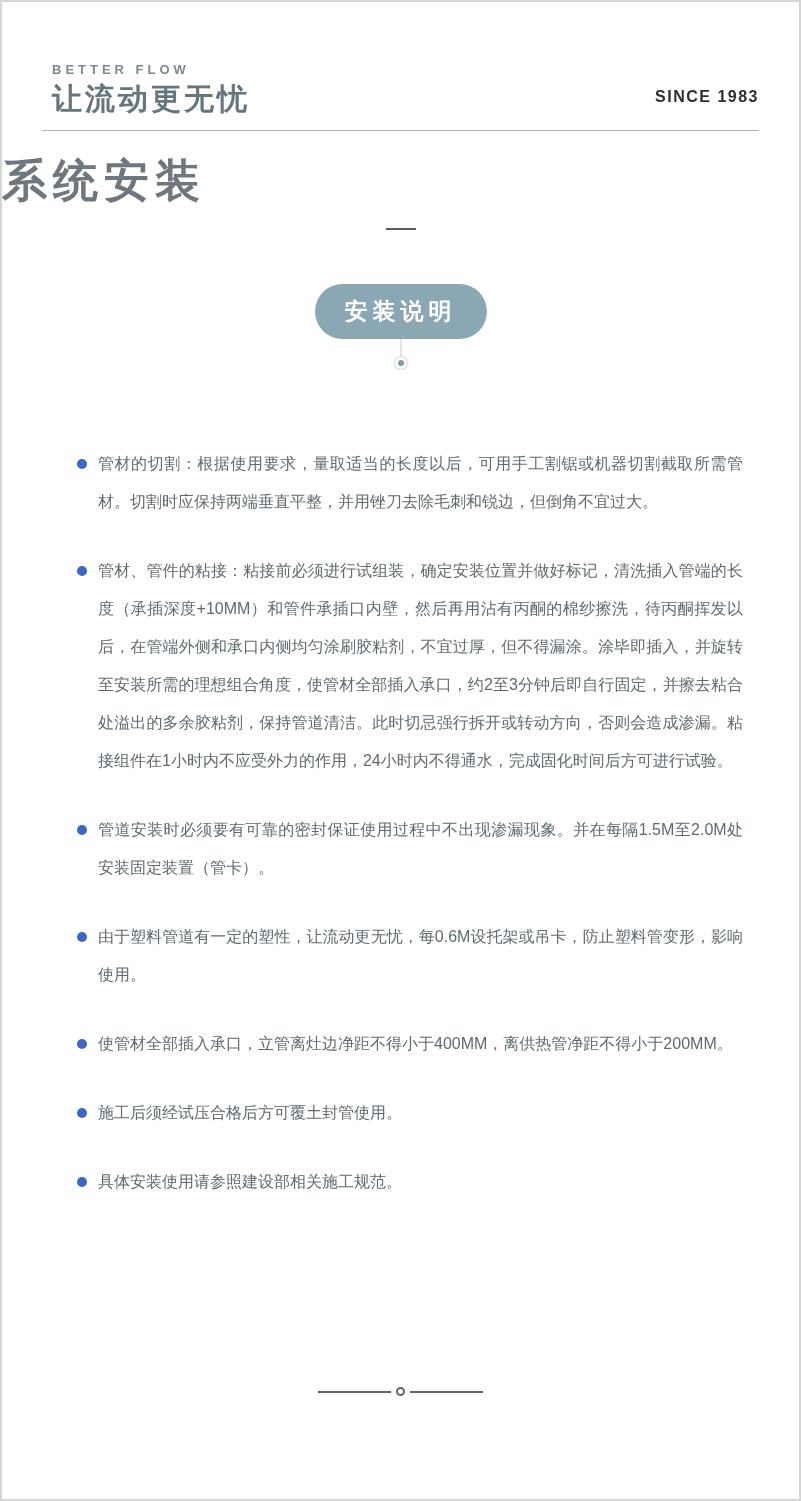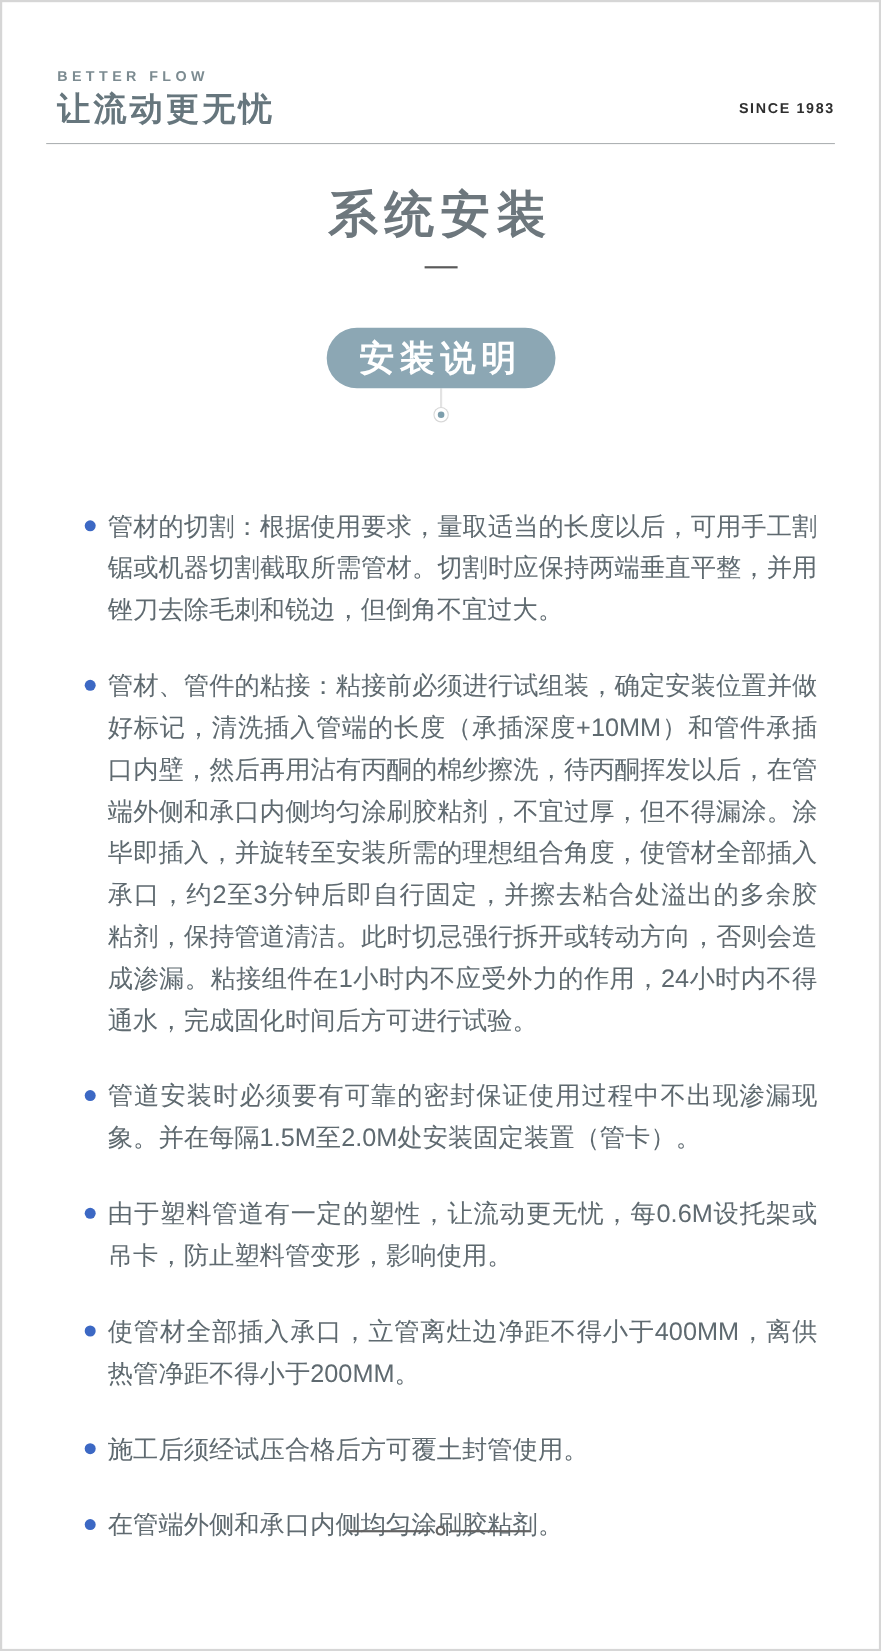--- a/index.html
+++ b/index.html
@@ -31,36 +31,36 @@
     margin-top: 2px;
     font-size: 30px;
     font-weight: 900;
     letter-spacing: 3px;
     color: #66767d;
   }
   .since {
     position: absolute;
     right: 40px;
     bottom: 14px;
-    font-size: 13px;
+    font-size: 16px;
     font-weight: 600;
     letter-spacing: 1.5px;
     color: #2e2e2e;
   }
   .header-divider {
     margin: 10px 40px 0 40px;
     border: none;
     border-top: 1px solid #aeb2b4;
     height: 0;
   }
 
   
   .hero {
-    margin-top: 34px;
-    text-align: center;
+    margin-top: 20px;
+    text-align: left;
   }
   .hero-title {
     font-size: 45px;
     font-weight: bold;
     letter-spacing: 6px;
     color: #6d777d;
   }
   .hero-subtitle {
     margin-top: 15px;
     font-size: 13px;
@@ -78,21 +78,21 @@
   
   .badge-wrap {
     margin-top: 54px;
     text-align: center;
   }
   .badge-pill {
     display: inline-block;
     min-width: 150px;
     background: #8ca7b4;
     color: #ffffff;
-    font-size: 32px;
+    font-size: 23px;
     font-weight: bold;
     letter-spacing: 5px;
     line-height: 55px;
     padding: 0 30px;
     border-radius: 28px;
   }
   .badge-connector {
     width: 2px;
     height: 18px;
     background: #e3e3e3;
@@ -110,21 +110,21 @@
 
   
   .instruction-list {
     list-style: none;
     margin: 76px 56px 0 75px;
   }
   .instruction-item {
     display: flex;
     align-items: flex-start;
     margin-bottom: 31px;
-    font-size: 23px;
+    font-size: 16px;
     line-height: 38px;
     color: #5f6a70;
     text-align: justify;
   }
   .bullet-dot {
     flex: 0 0 auto;
     width: 10px;
     height: 10px;
     border-radius: 50%;
     background: #3c68c4;
@@ -201,21 +201,21 @@
     <li class="instruction-item">
       <span class="bullet-dot"></span>
       <span class="instruction-text">使管材全部插入承口，立管离灶边净距不得小于400MM，离供热管净距不得小于200MM。</span>
     </li>
     <li class="instruction-item">
       <span class="bullet-dot"></span>
       <span class="instruction-text">施工后须经试压合格后方可覆土封管使用。</span>
     </li>
     <li class="instruction-item">
       <span class="bullet-dot"></span>
-      <span class="instruction-text">在管端外侧和承口内侧均匀涂刷胶粘剂。</span>
+      <span class="instruction-text">具体安装使用请参照建设部相关施工规范。</span>
     </li>
   </ul>
 
   <div class="footer-deco">
     <span class="footer-line"></span>
     <span class="footer-circle"></span>
     <span class="footer-line"></span>
   </div>
 
 </div>

